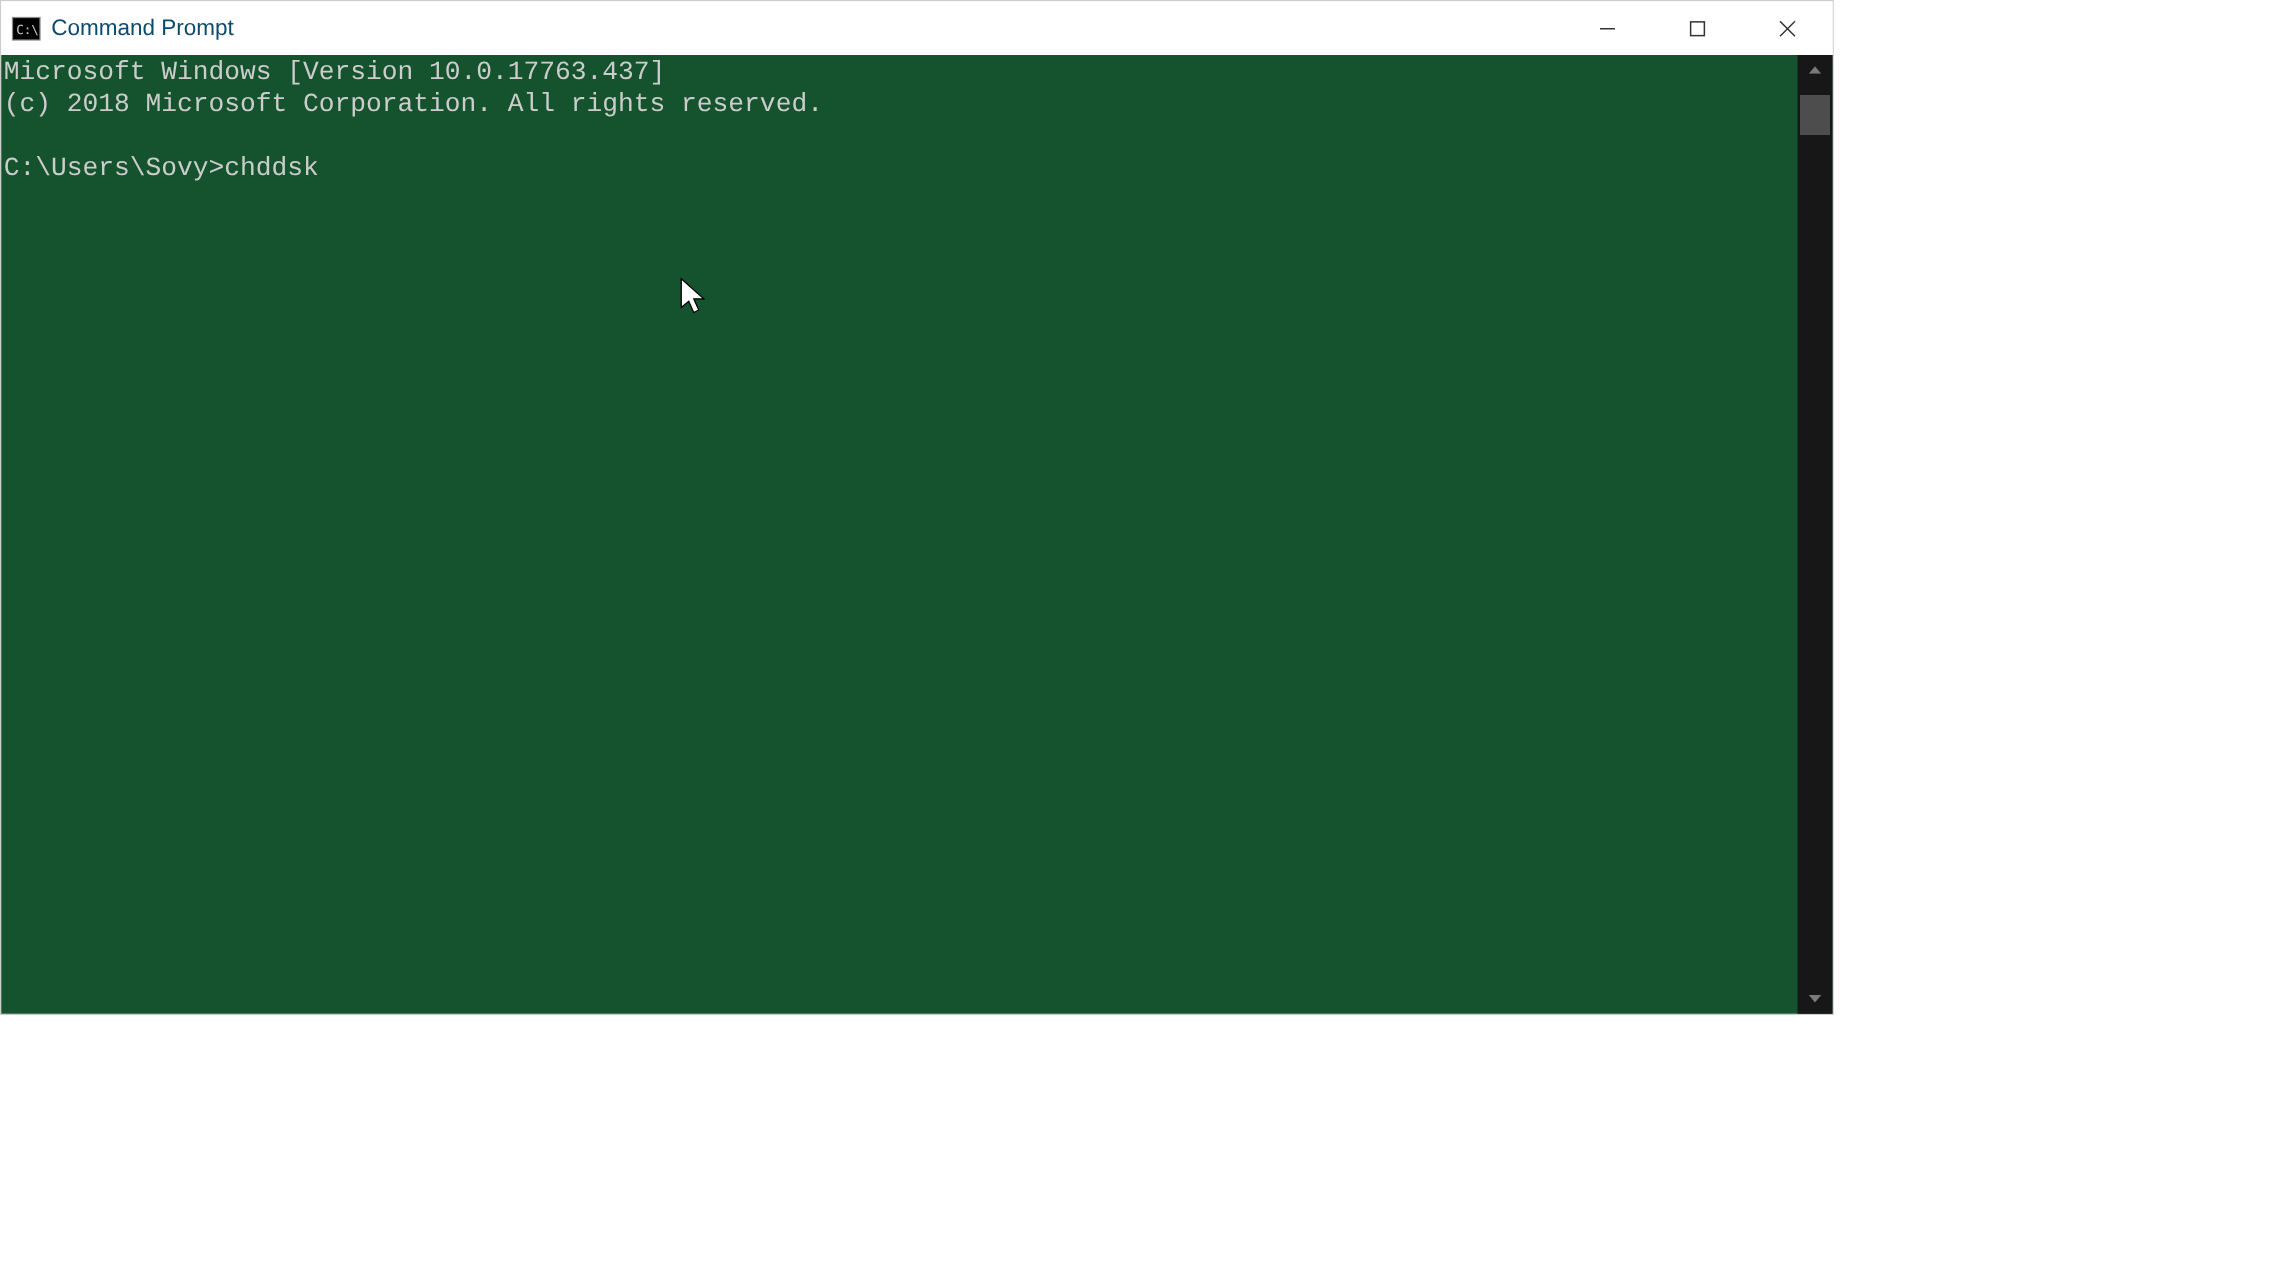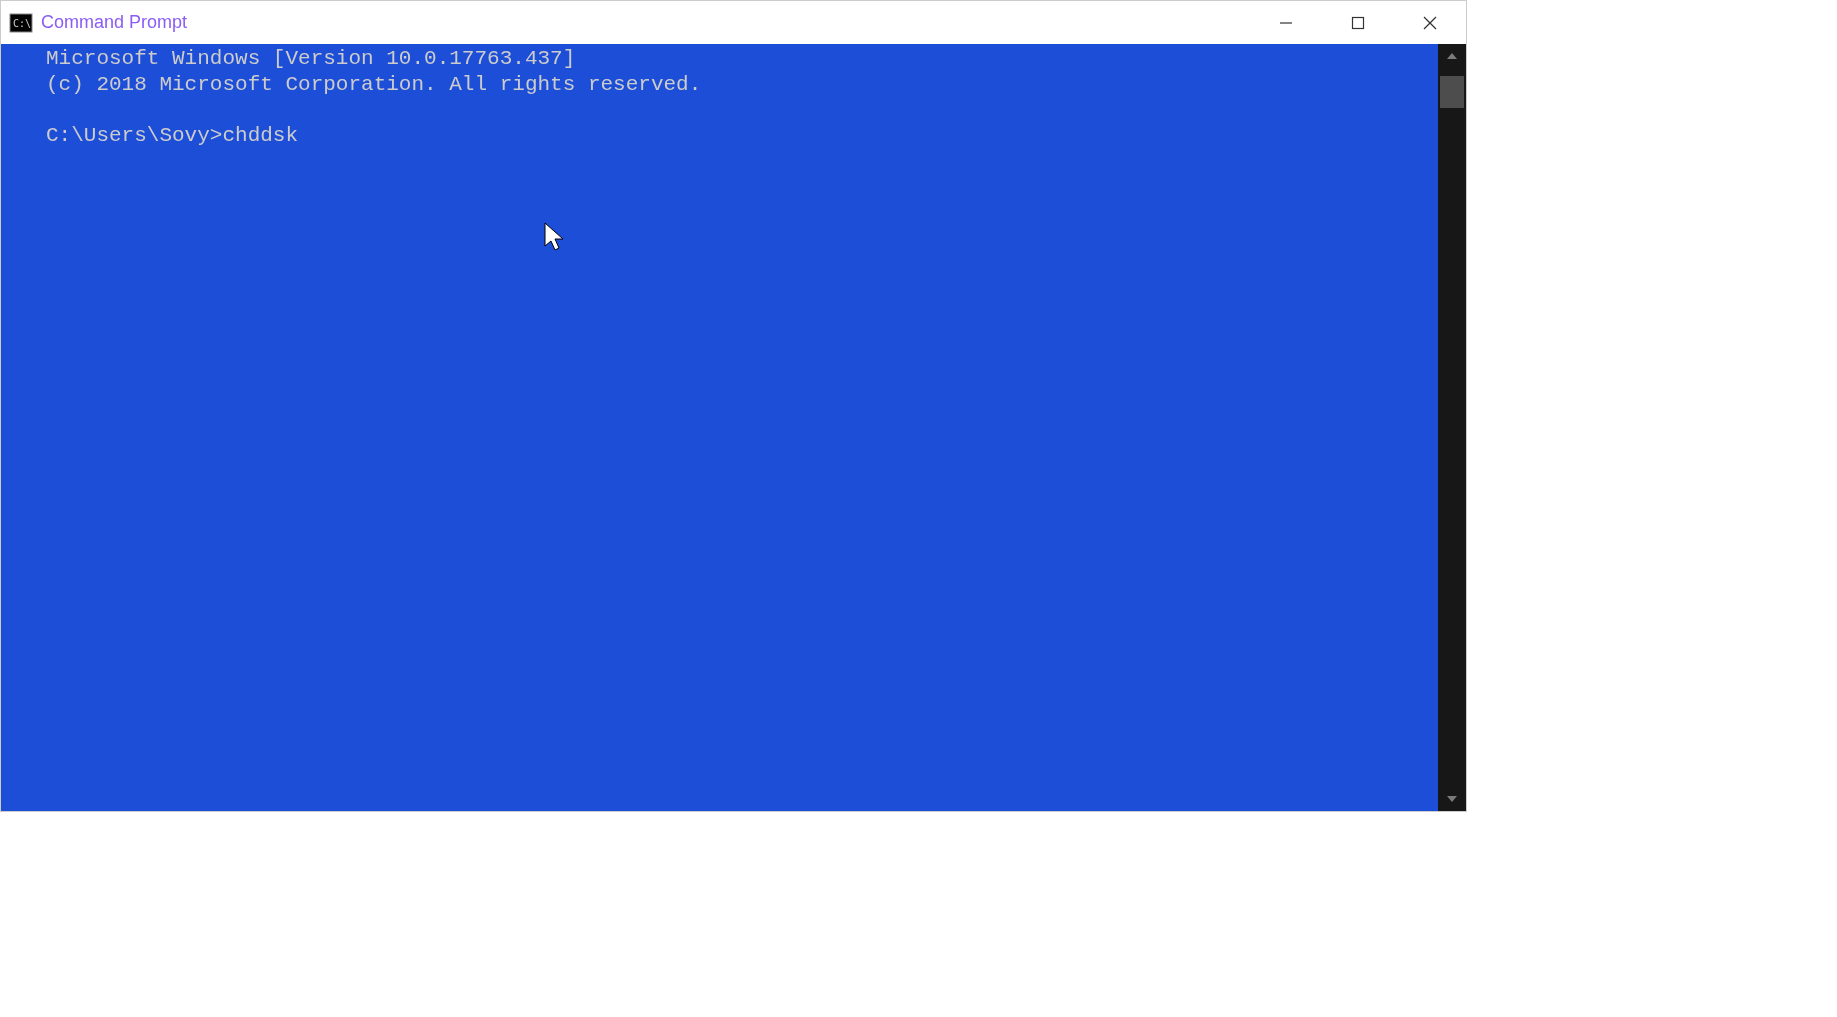--- a/index.html
+++ b/index.html
@@ -34,21 +34,21 @@
       display: inline-flex;
       align-items: center;
       justify-content: center;
     }
     .titlebar-icon svg {
       width: 24px;
       height: 24px;
     }
     .titlebar-title {
       font-size: 18px;
-      color: #8b5cf6;
+      color: #0c4a6e;
       flex: 1;
     }
     .window-controls {
       display: flex;
       height: 100%;
     }
     .window-control {
       width: 72px;
       height: 100%;
       display: flex;
@@ -60,23 +60,22 @@
     .window-control svg {
       width: 14px;
       height: 14px;
       stroke: currentColor;
       stroke-width: 1.2;
       fill: none;
     }
     .content-area {
       flex: 1;
       display: flex;
-      background: #1d4ed8;
+      background: #14532d;
       position: relative;
-      padding-left: 43px;
     }
     .terminal {
       flex: 1;
       font-family: Consolas, "Courier New", monospace;
       font-size: 21px;
       line-height: 25.6px;
       color: #cccccc;
       white-space: pre;
       padding: 2px 0 0 2px;
       overflow: hidden;

